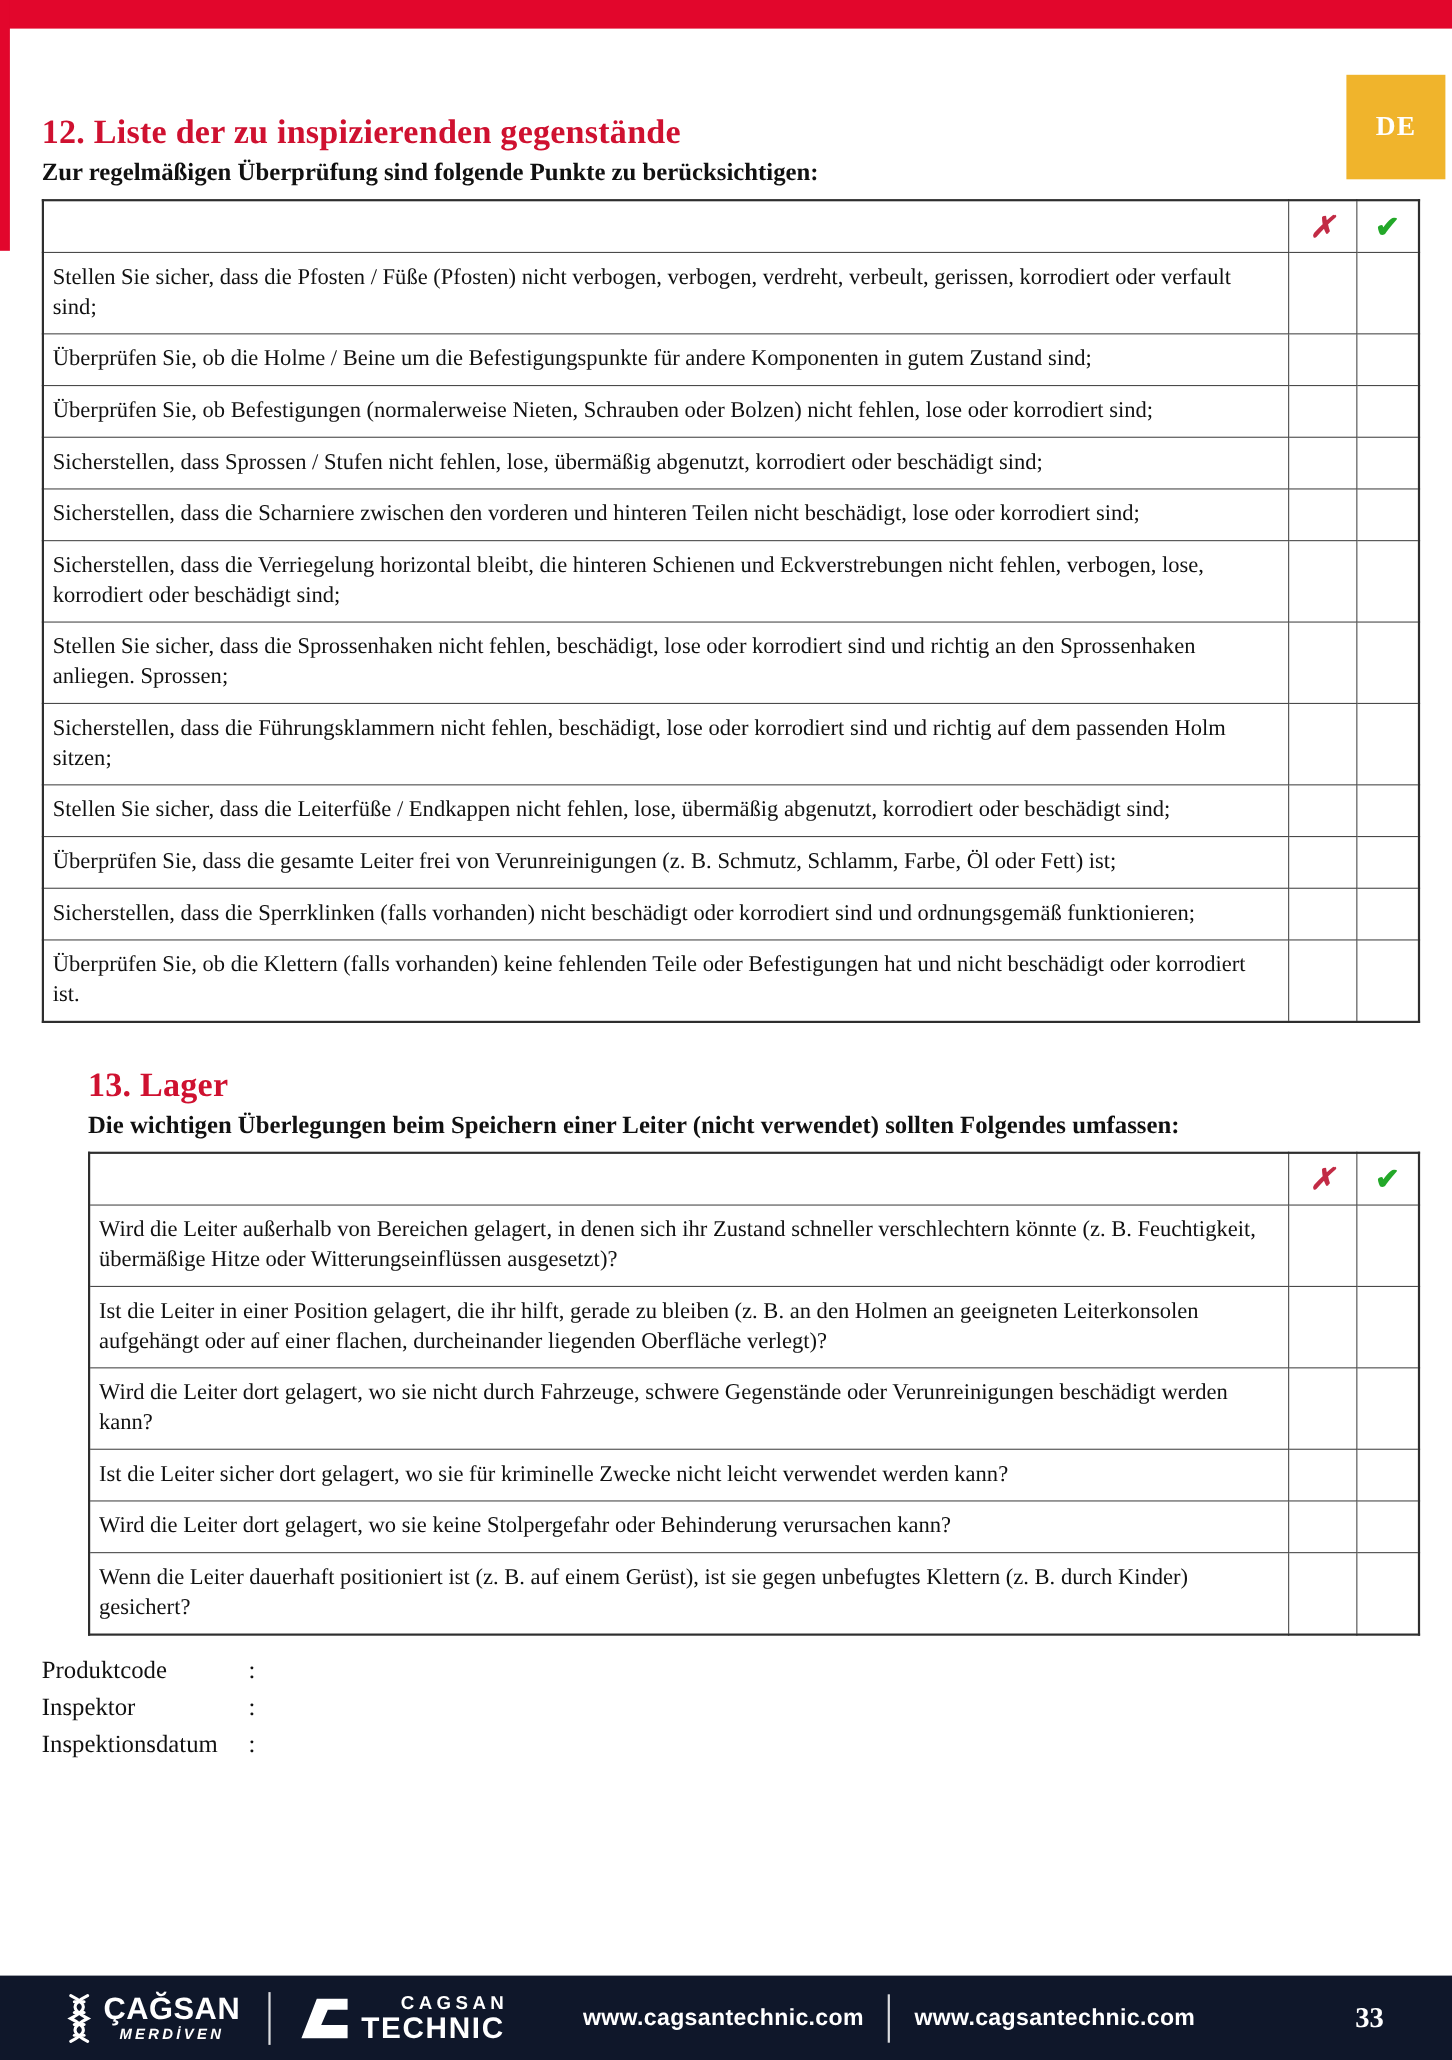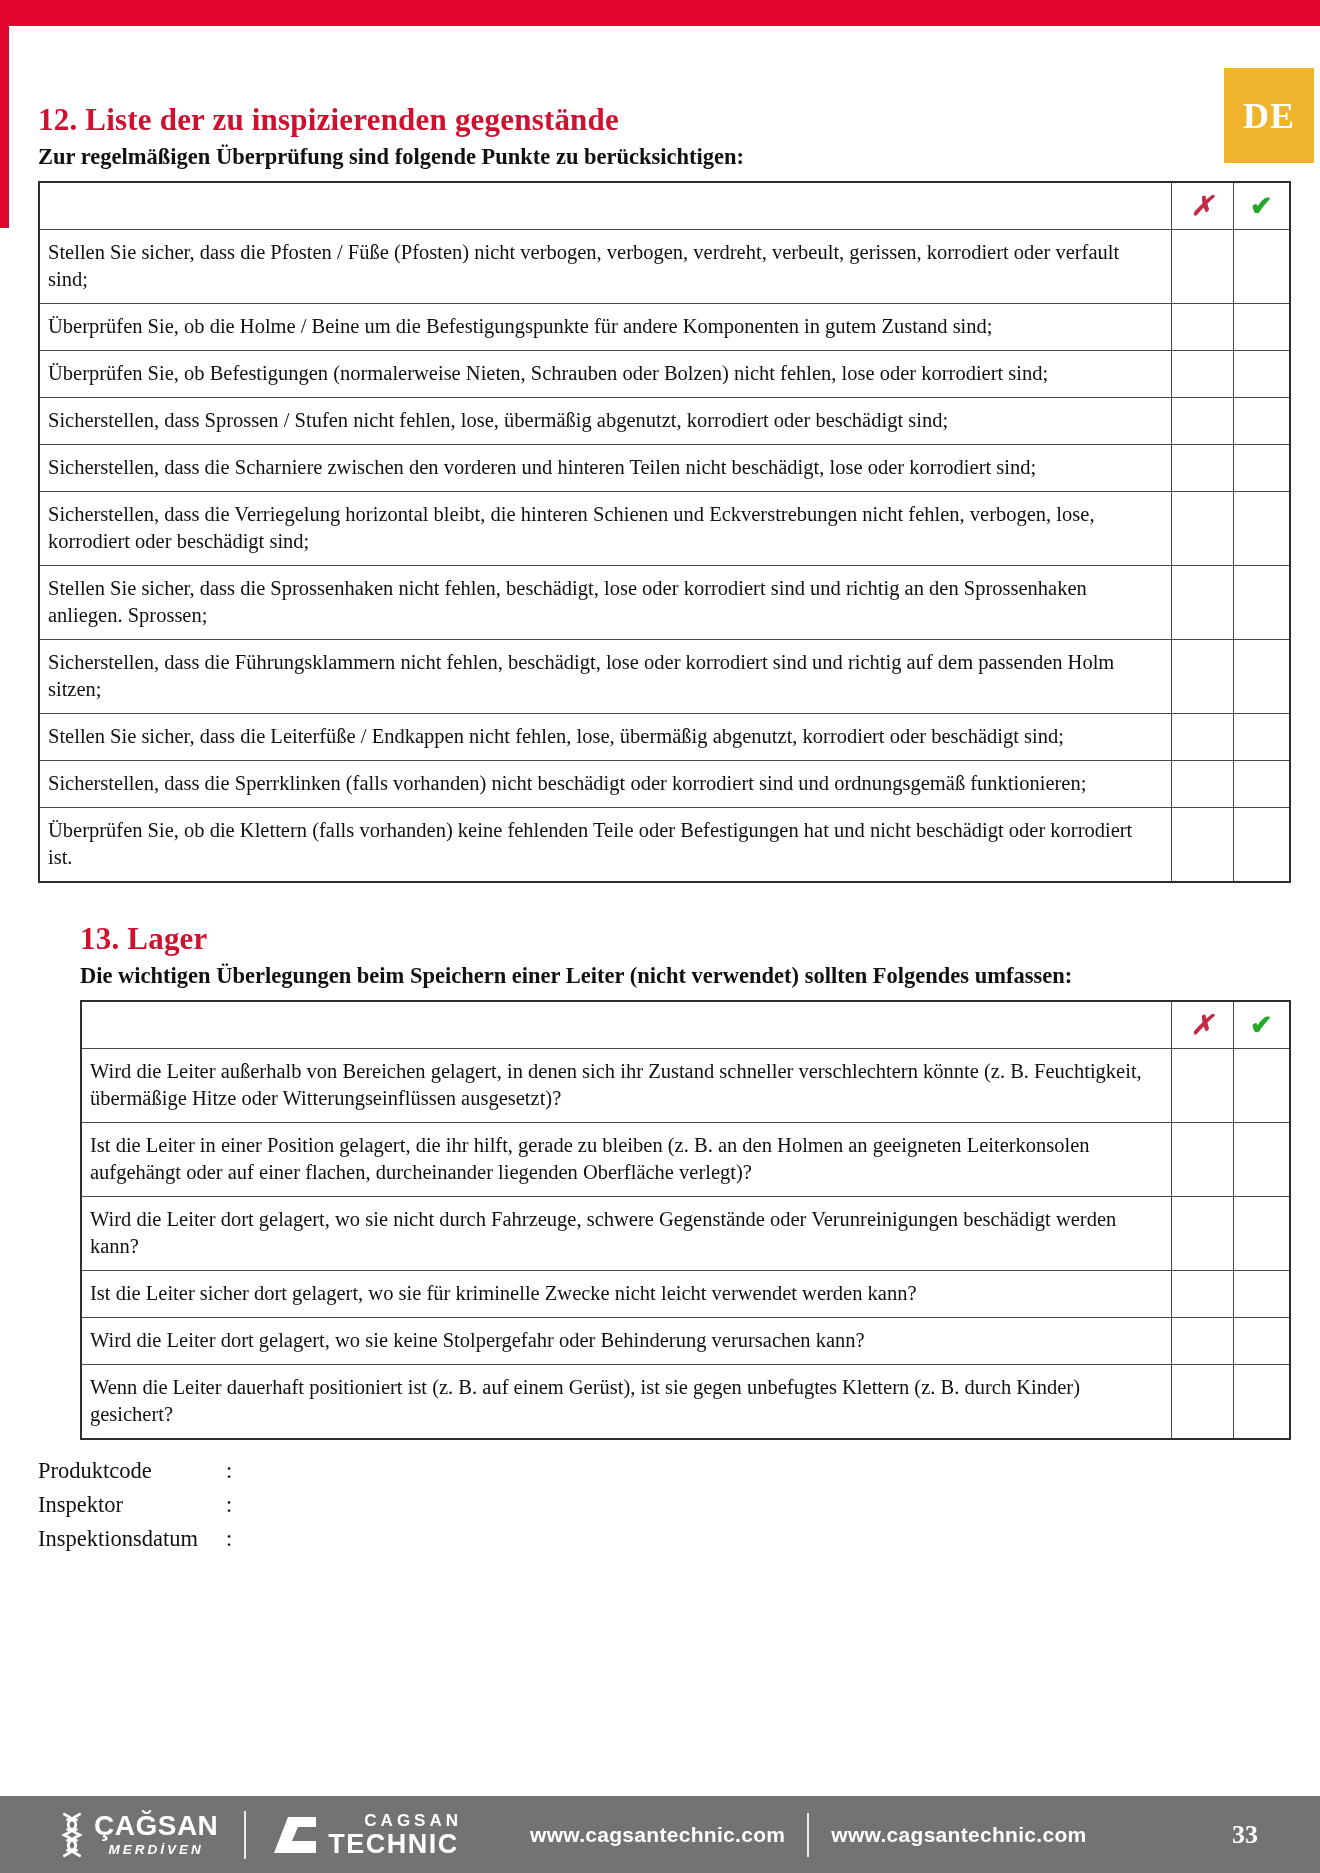--- a/index.html
+++ b/index.html
@@ -5,21 +5,21 @@
   html,body{margin:0;padding:0;}
   body{
     width:1320px;height:1873px;position:relative;background:#ffffff;
     font-family:"Liberation Serif", serif;color:#111;overflow:hidden;
   }
   .top-bar{position:absolute;top:0;left:0;width:1320px;height:26px;background:#e2062c;}
   .left-strip{position:absolute;top:0;left:0;width:9px;height:228px;background:#e2062c;}
   .de-tab{
     position:absolute;top:68px;left:1224px;width:90px;height:95px;background:#f0b42c;
     color:#fff;display:flex;align-items:center;justify-content:center;
-    font-weight:bold;font-size:36px;letter-spacing:1px;
+    font-weight:bold;font-size:25px;letter-spacing:1px;
   }
   .content{position:absolute;left:38px;top:102px;width:1253px;}
   h1.sec-title{
     margin:0;color:#cf1130;font-size:31px;font-weight:bold;letter-spacing:0.2px;
   }
   .sec-sub{margin:6px 0 0 0;font-weight:bold;font-size:22.5px;}
   table.checklist{
     width:100%;border-collapse:collapse;margin-top:11px;table-layout:fixed;
     border:2px solid #2e2e2e;
   }
@@ -30,21 +30,21 @@
   table.checklist thead th{height:44px;font-size:27px;text-align:center;font-weight:bold;}
   th.mark-x{color:#c22b45;font-style:italic;}
   th.mark-ok{color:#23a829;}
   td.txt{padding:9px 12px 10px 8px;font-size:20.5px;line-height:27px;text-align:left;}
   .sec13{margin-top:38px;padding-left:42px;}
   .fields{margin-top:14px;font-size:22.5px;line-height:34px;}
   .field-row{display:flex;align-items:flex-end;}
   .field-label{display:inline-block;width:188px;}
   .field-sep{display:inline-block;}
   .footer-bar{
-    position:absolute;left:0;bottom:0;width:1320px;height:77px;background:#737373;
+    position:absolute;left:0;bottom:0;width:1320px;height:77px;background:#0f172a;
     display:flex;align-items:center;color:#fff;
     font-family:"Liberation Sans", sans-serif;
   }
   .logo1{display:flex;align-items:center;margin-left:58px;}
   .logo1-text{margin-left:8px;text-align:center;line-height:1;}
   .logo1-name{font-size:28px;font-weight:bold;letter-spacing:0.5px;}
   .logo1-sub{font-size:13.5px;font-weight:bold;font-style:italic;letter-spacing:3px;margin-top:3px;}
   .foot-div{width:2px;height:48px;background:rgba(255,255,255,0.85);margin:0 26px;}
   .foot-div.small{height:44px;margin:0 22px;}
   .logo2{display:flex;align-items:center;}
@@ -122,20 +122,25 @@
           <td></td>
           <td></td>
         </tr>
         <tr>
           <td class="txt">Sicherstellen, dass die Führungsklammern nicht fehlen, beschädigt, lose oder korrodiert sind und richtig auf dem passenden Holm sitzen;</td>
           <td></td>
           <td></td>
         </tr>
         <tr>
           <td class="txt">Stellen Sie sicher, dass die Leiterfüße / Endkappen nicht fehlen, lose, übermäßig abgenutzt, korrodiert oder beschädigt sind;</td>
+          <td></td>
+          <td></td>
+        </tr>
+        <tr>
+          <td class="txt">Überprüfen Sie, dass die gesamte Leiter frei von Verunreinigungen (z. B. Schmutz, Schlamm, Farbe, Öl oder Fett) ist;</td>
           <td></td>
           <td></td>
         </tr>
         <tr>
           <td class="txt">Sicherstellen, dass die Sperrklinken (falls vorhanden) nicht beschädigt oder korrodiert sind und ordnungsgemäß funktionieren;</td>
           <td></td>
           <td></td>
         </tr>
         <tr>
           <td class="txt">Überprüfen Sie, ob die Klettern (falls vorhanden) keine fehlenden Teile oder Befestigungen hat und nicht beschädigt oder korrodiert ist.</td>

